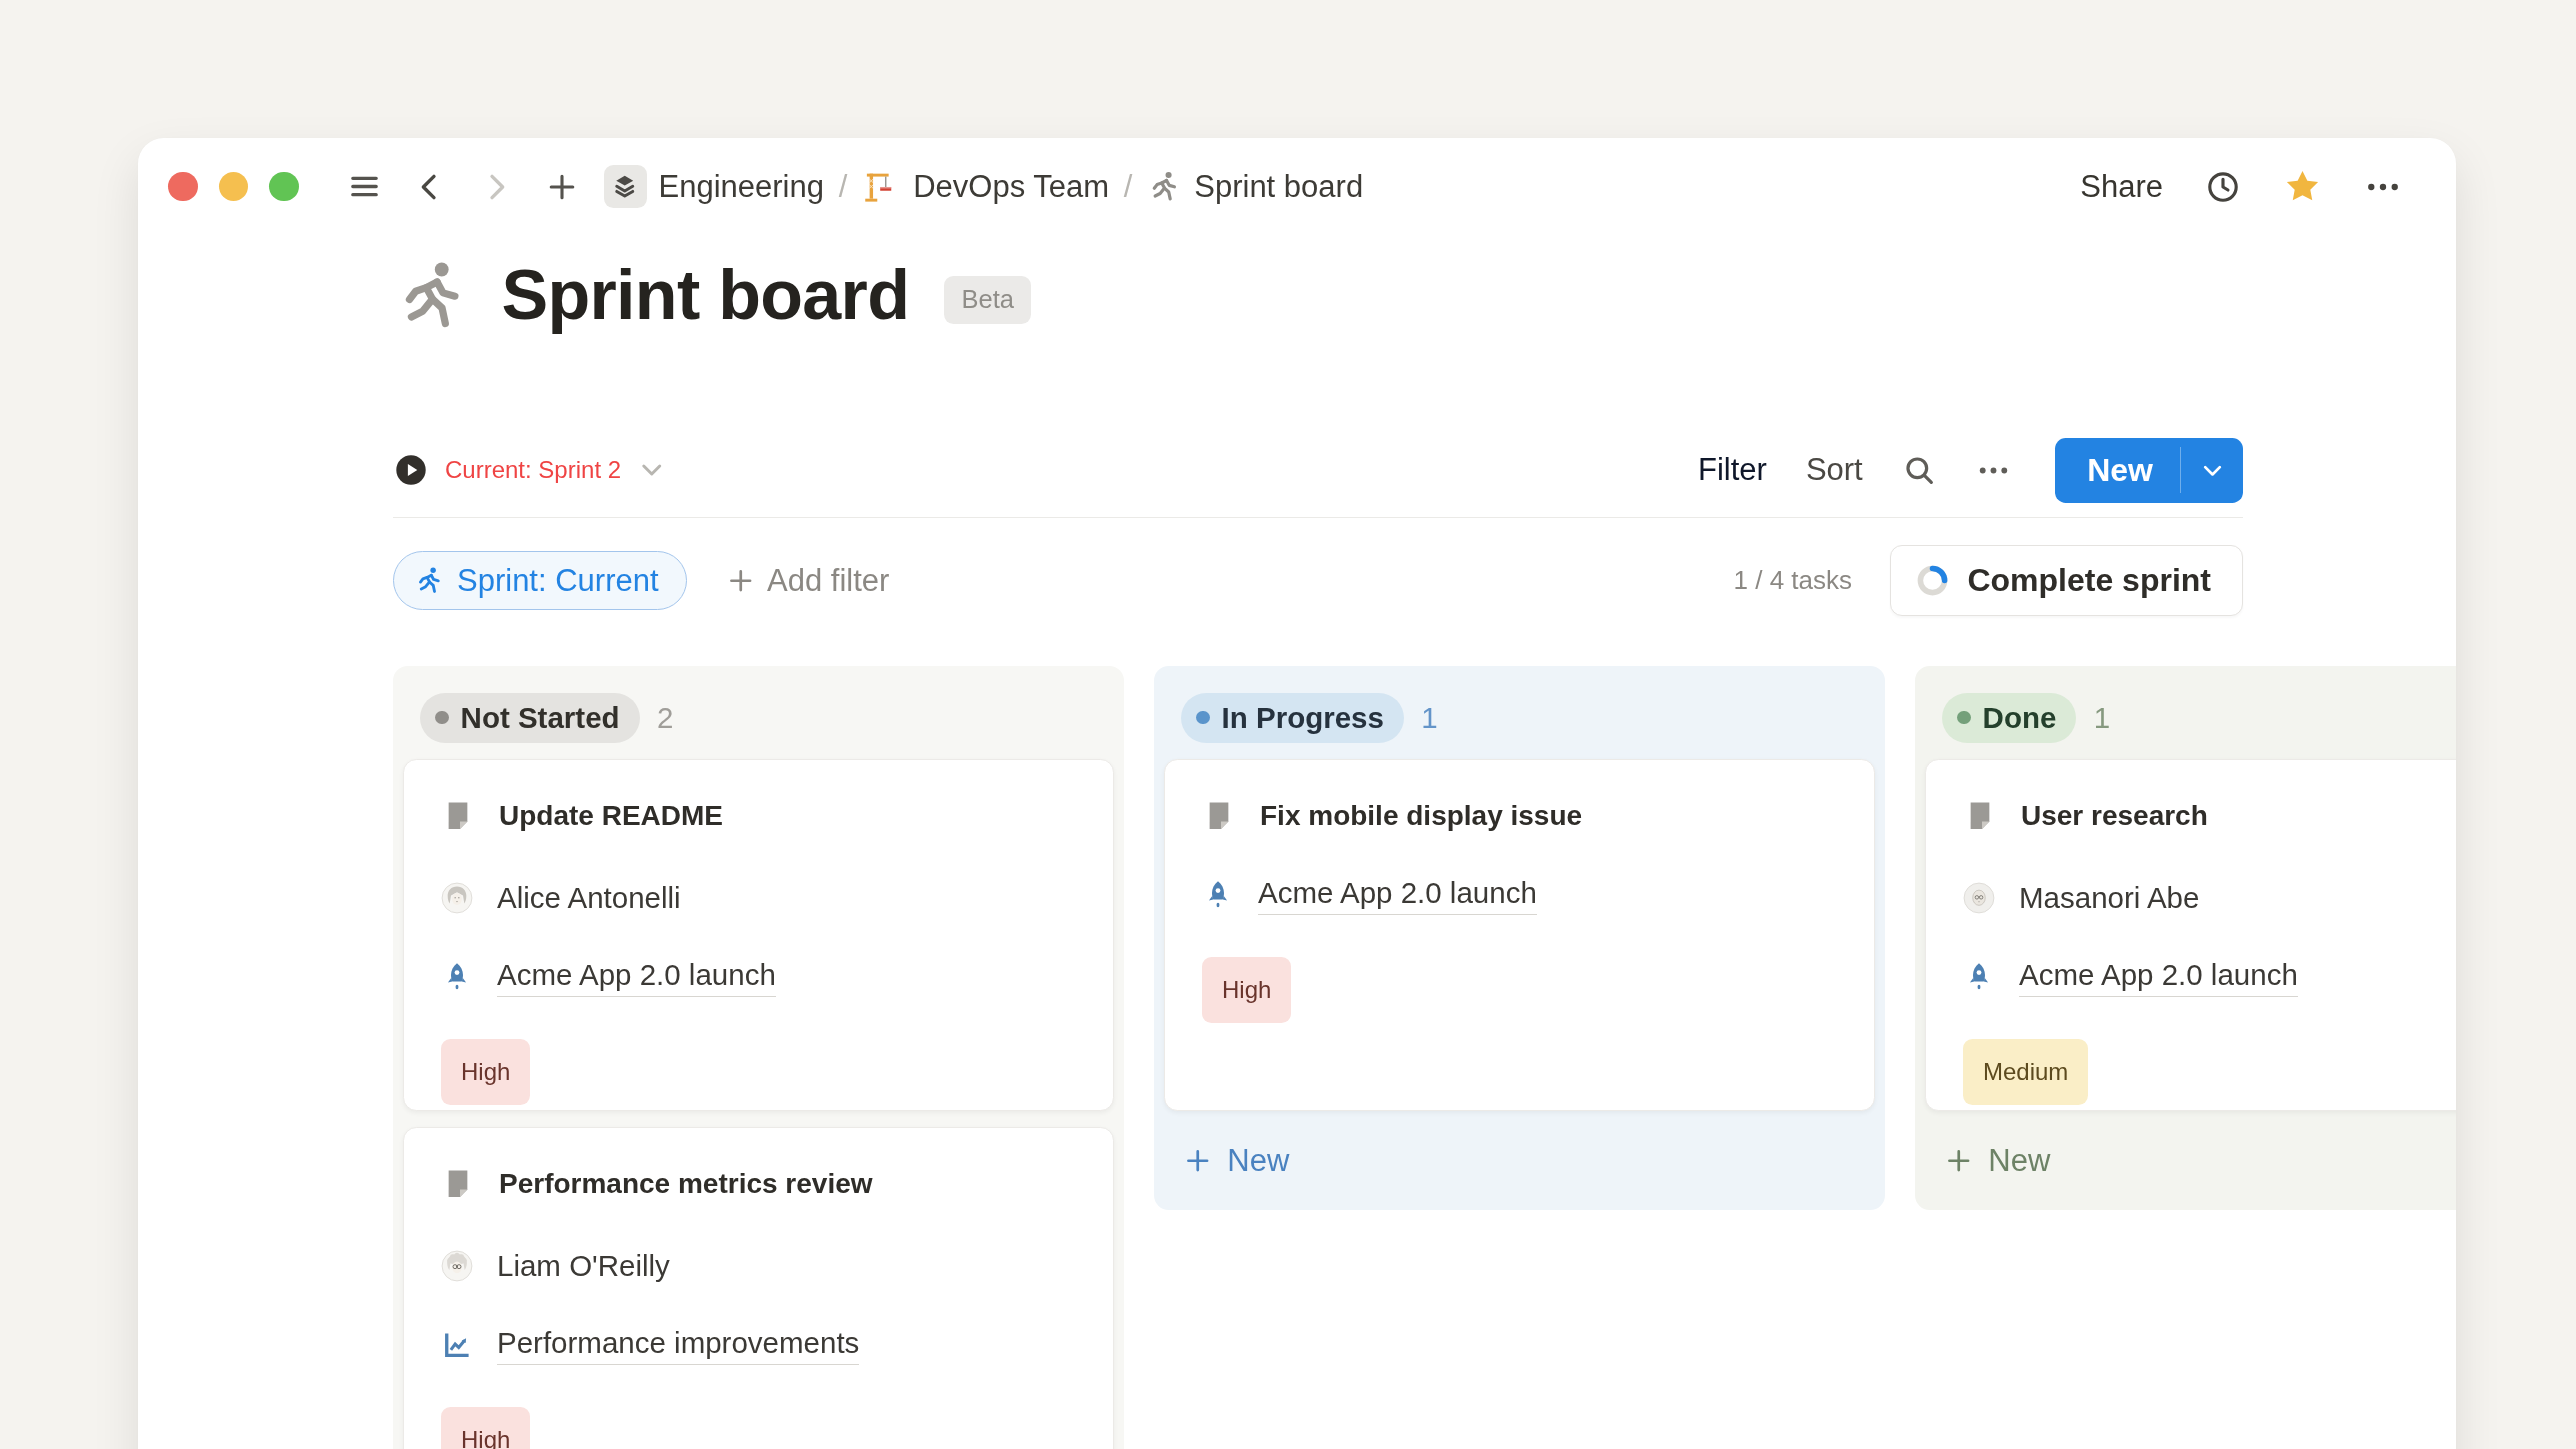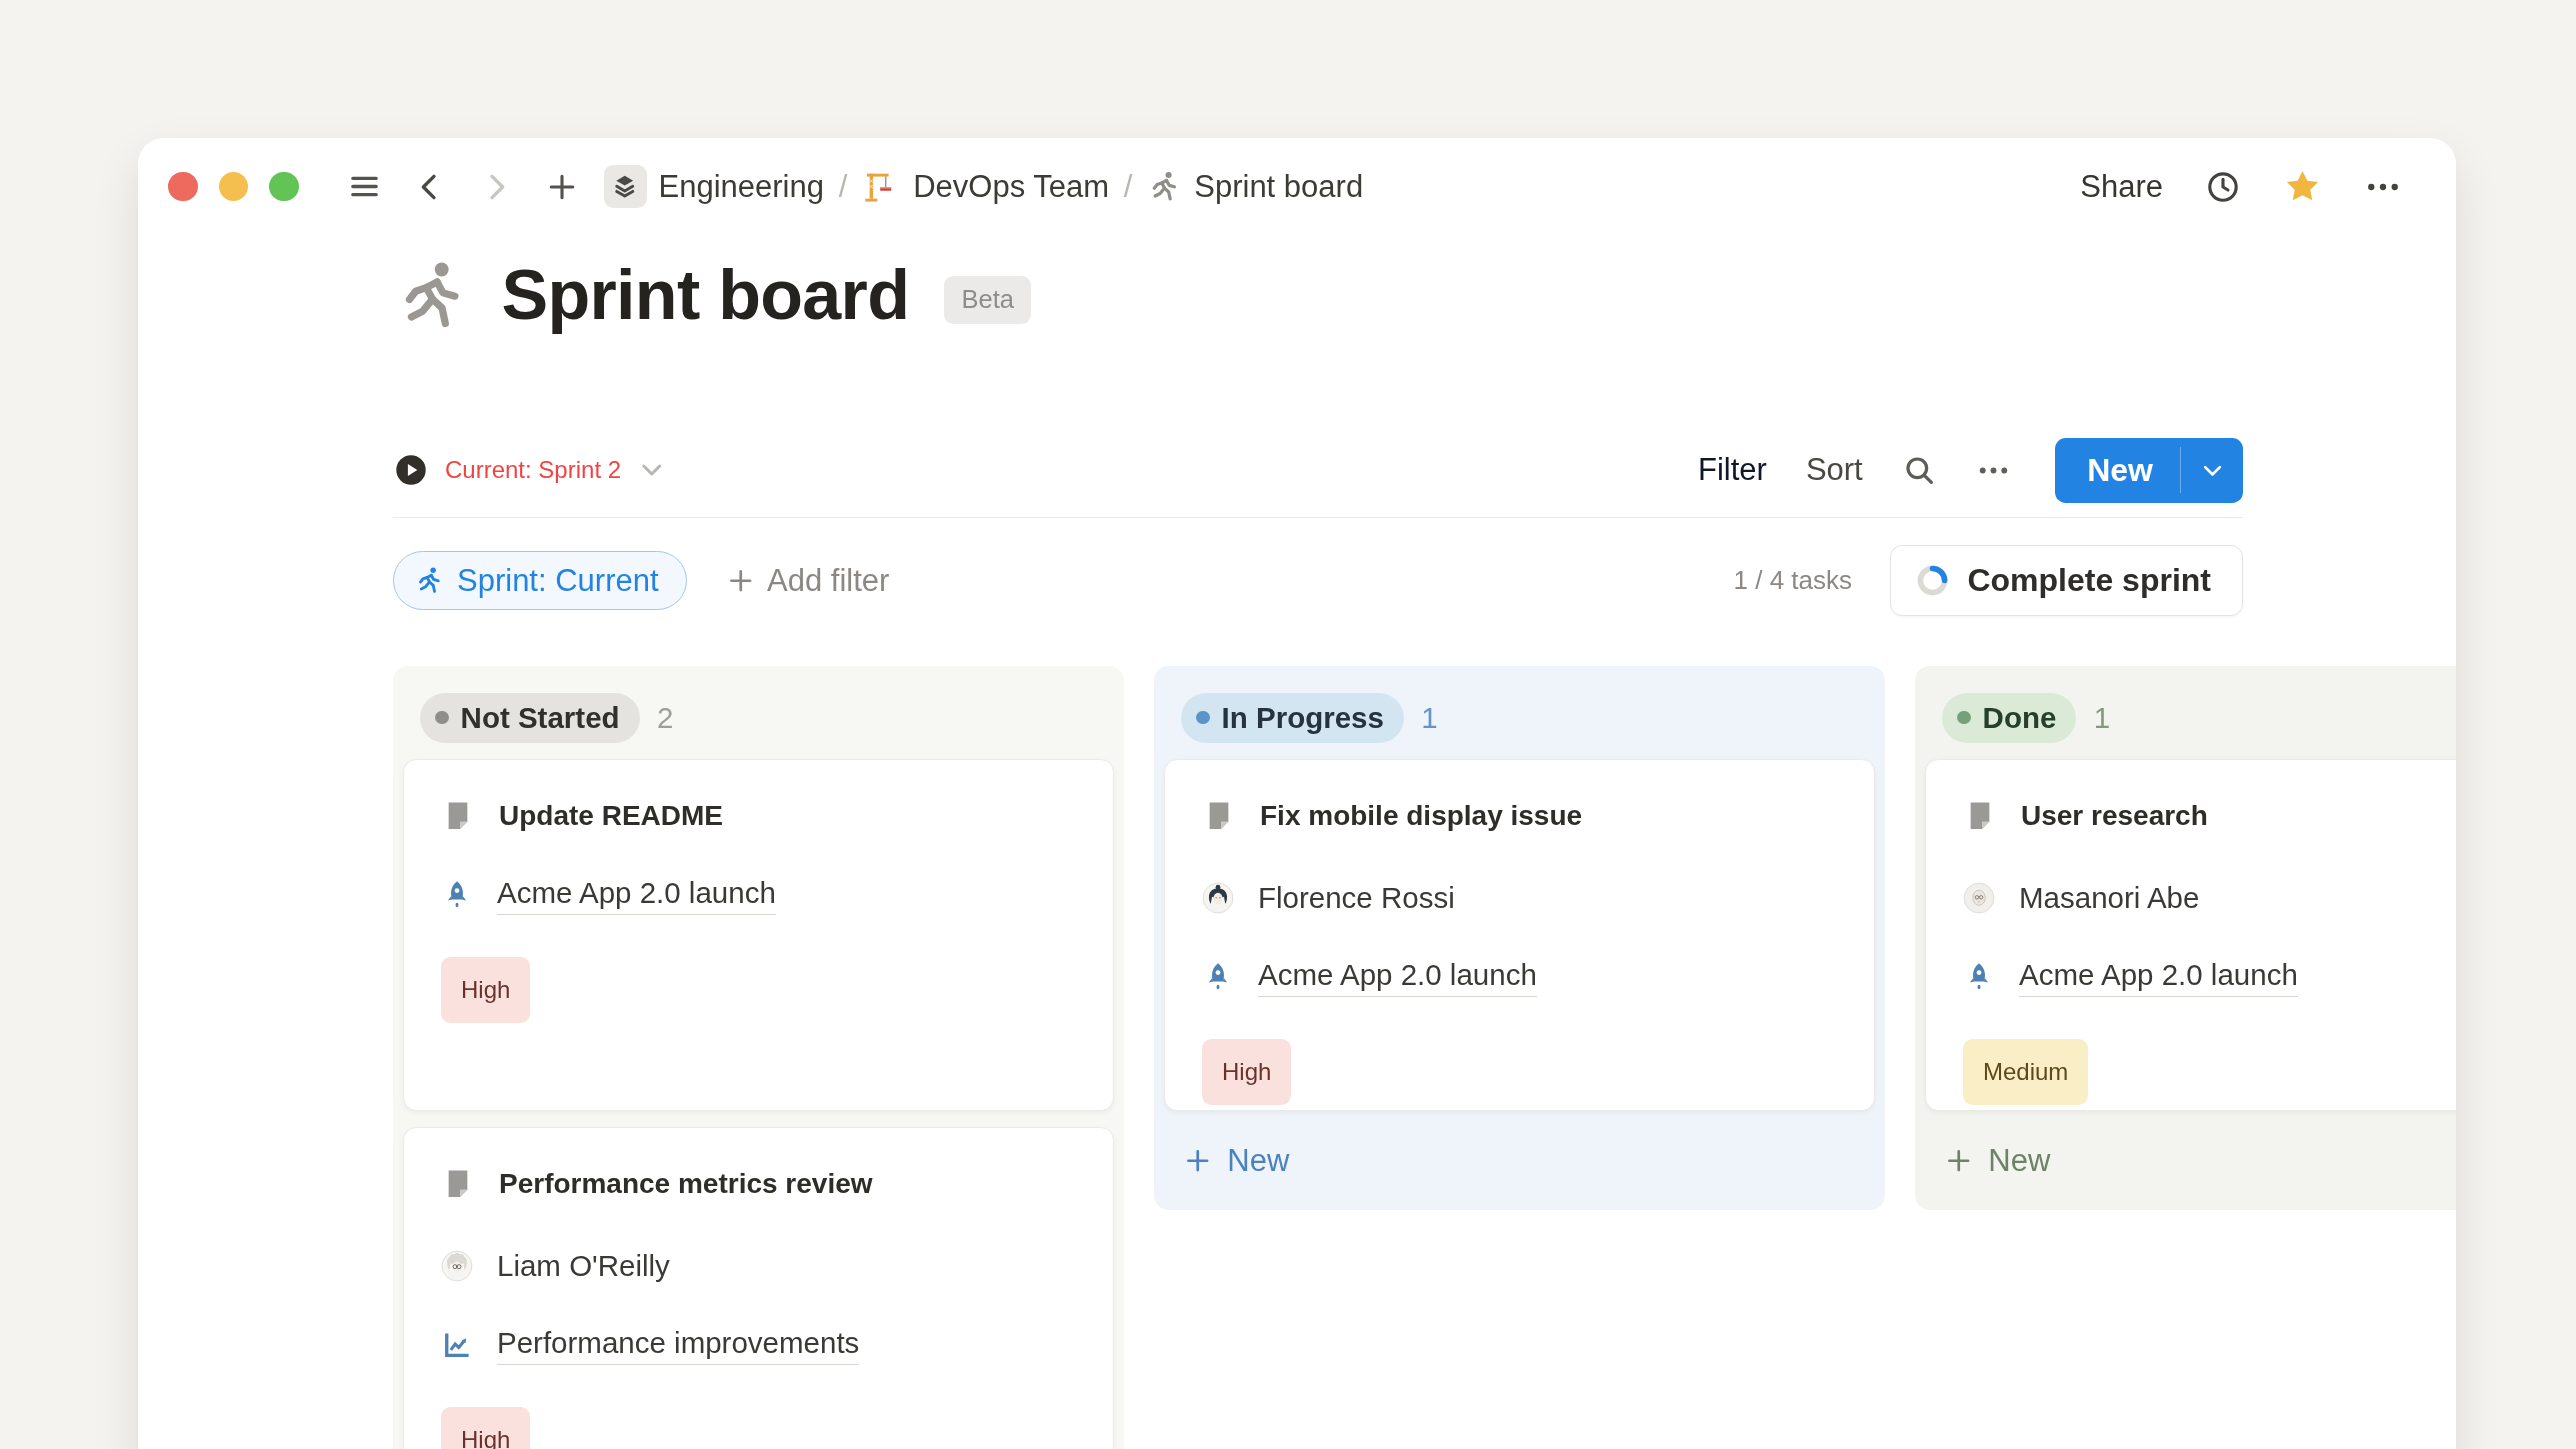--- a/index.html
+++ b/index.html
@@ -386,20 +386,26 @@
       <div class="cards">
         <div class="card">
           <div class="card-title">
             <span style="color:#9b9995">
                 <svg class="ic" width="34" height="34" viewBox="0 0 50 50">
                   <use href="#i-page"></use>
                 </svg>
               </span>
             <span class="t">Update README</span>
           </div>
+          <div class="prop person">
+            <svg class="ic avatar" viewBox="0 0 48 48" width="32" height="32">
+                <use href="#av-alice"></use>
+              </svg>
+            <span class="v">Alice Antonelli</span>
+          </div>
           <div class="prop relation">
             <span style="color:#4d80b3">
                 <svg class="ic" width="32" height="32" viewBox="0 0 48 48">
                   <use href="#i-rocket"></use>
                 </svg>
               </span>
             <span class="v">Acme App 2.0 launch</span>
           </div>
           <div class="pillrow">
             <span class="tag" data-level="high">High</span>
@@ -446,26 +452,20 @@
       <div class="cards">
         <div class="card">
           <div class="card-title">
             <span style="color:#9b9995">
                 <svg class="ic" width="34" height="34" viewBox="0 0 50 50">
                   <use href="#i-page"></use>
                 </svg>
               </span>
             <span class="t">Fix mobile display issue</span>
           </div>
-          <div class="prop person">
-            <svg class="ic avatar" viewBox="0 0 48 48" width="32" height="32">
-                <use href="#av-florence"></use>
-              </svg>
-            <span class="v">Florence Rossi</span>
-          </div>
           <div class="prop relation">
             <span style="color:#4d80b3">
                 <svg class="ic" width="32" height="32" viewBox="0 0 48 48">
                   <use href="#i-rocket"></use>
                 </svg>
               </span>
             <span class="v">Acme App 2.0 launch</span>
           </div>
           <div class="pillrow">
             <span class="tag" data-level="high">High</span>

